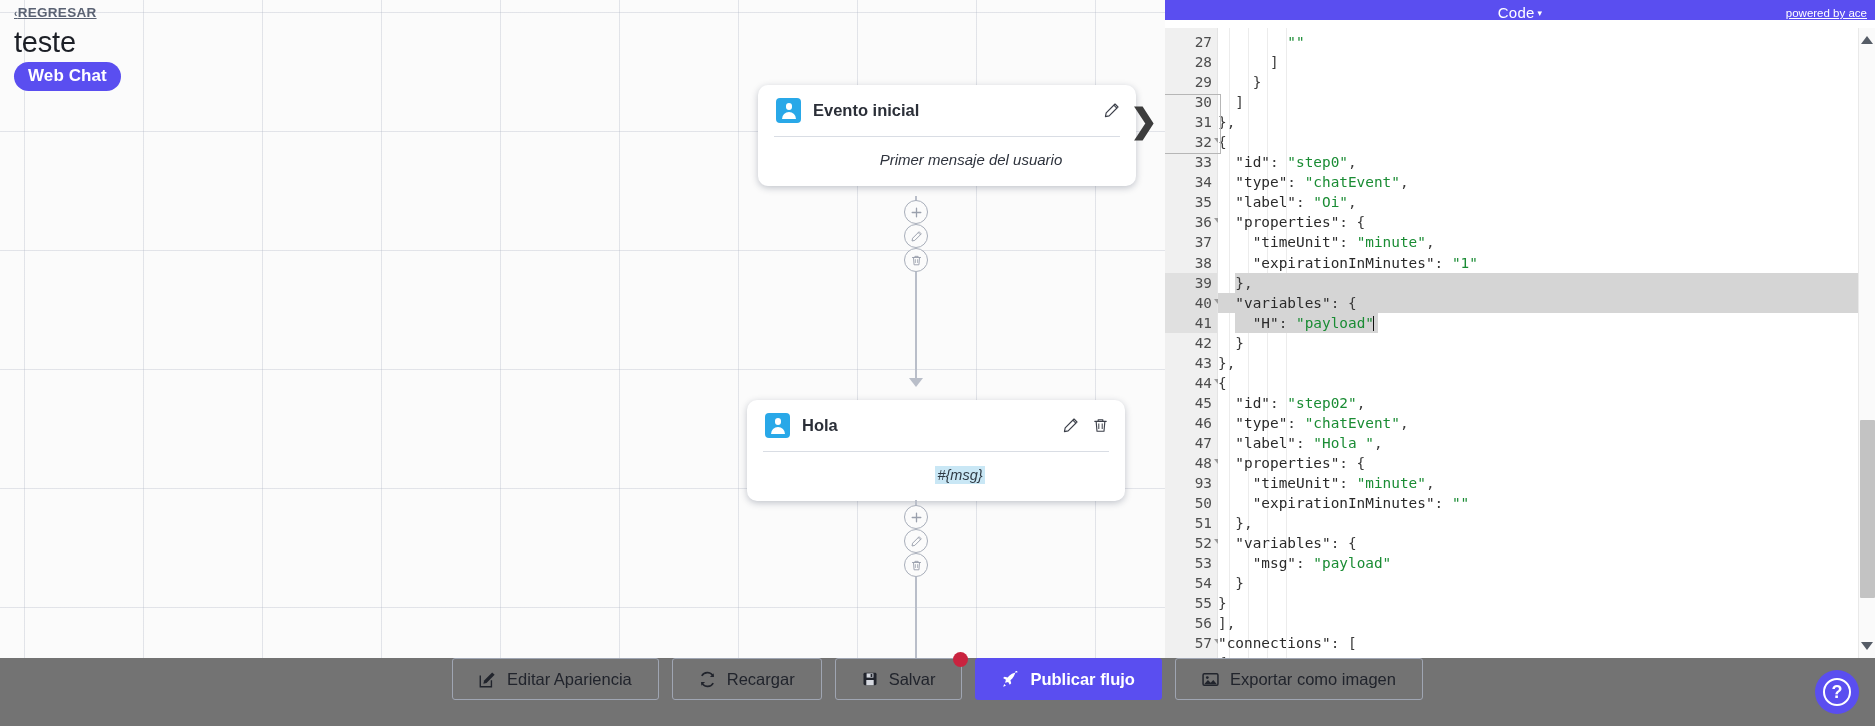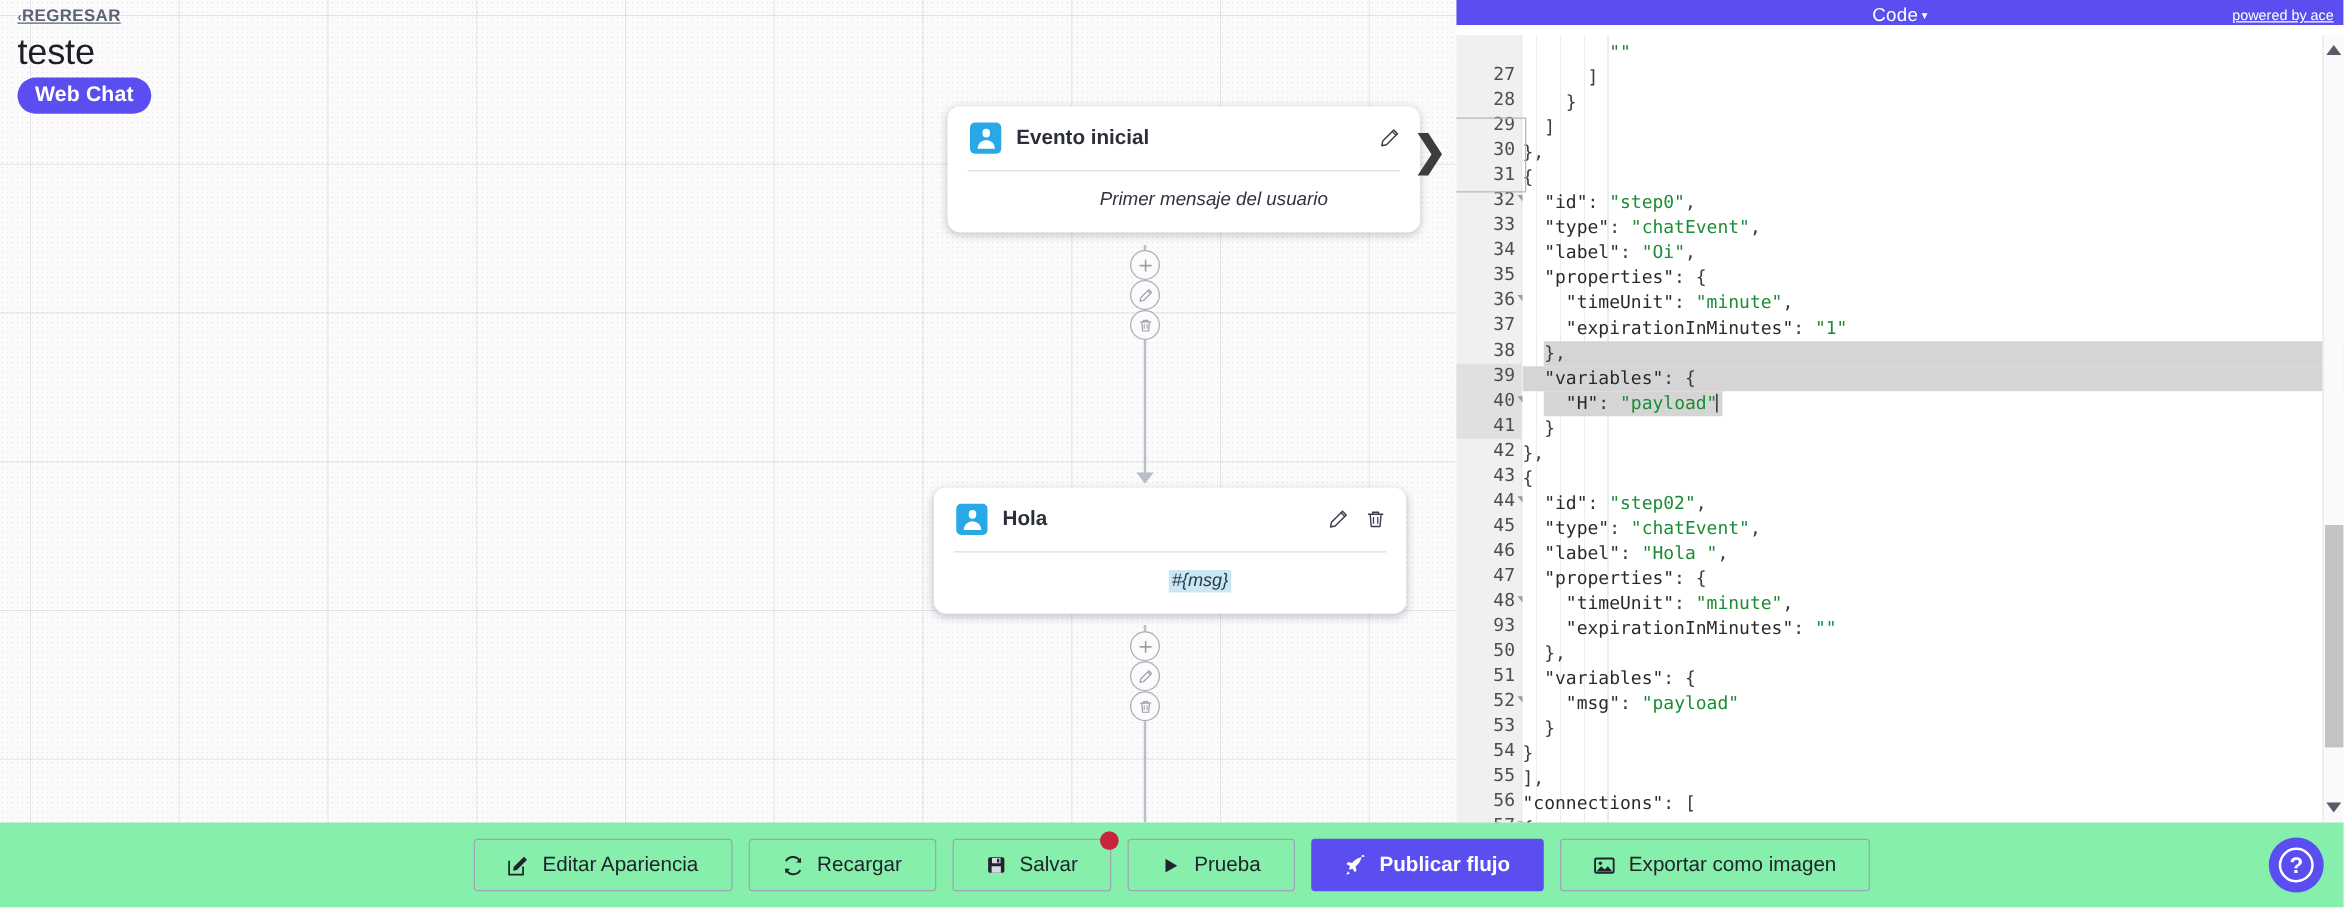--- a/index.html
+++ b/index.html
@@ -48,21 +48,21 @@
 
   
   .node {
     position: absolute;
     background: #ffffff;
     border-radius: 10px;
     box-shadow: 0 2px 7px rgba(20,30,60,.25);
     width: 378px;
   }
   #node-start { left: 758px; top: 85px; }
-  #node-hola  { left: 747px; top: 390px; }
+  #node-hola  { left: 747px; top: 400px; }
 
   .node-head {
     display: flex; align-items: center;
     padding: 13px 16px 13px 18px;
     gap: 12px;
   }
   .node-avatar {
     width: 25px; height: 25px; border-radius: 4px;
     background: #29a8e8; flex: 0 0 auto;
     position: relative;
@@ -147,21 +147,21 @@
     right: 0; bottom: 0;
     display: flex;
     font-family: "DejaVu Sans Mono", monospace;
     font-size: 14.4px;
     line-height: 20.05px;
   }
   .gutter {
     width: 53px; flex: 0 0 53px;
     background: #f0f0f0;
     border-right: 1px solid #e4e4e4;
-    padding-top: 22px;
+    padding-top: 4px;
     position: relative;
   }
   .gutter .gl {
     height: 20.05px; color: #4d4d4d;
     text-align: right; padding-right: 5px;
     font-size: 14.4px; position: relative;
   }
   .gutter .gl.hl { background: #e0e0e0; }
   .gutter .fold {
     position: absolute; right: -5px; top: 6px;
@@ -221,22 +221,22 @@
   .ed-scroll .arrow-dn { bottom: 8px; border-top: 8px solid #555c66; }
   .ed-thumb {
     position: absolute; left: 1px; width: 15px;
     top: 392px; height: 178px; background: #c3c3c3; border-radius: 1px;
   }
 
   
   .toolbar {
     position: absolute; left: 0; bottom: 0;
     width: 1875px; height: 68px;
-    background: #86efac;
-    display: flex; align-items: center; justify-content: center;
+    background: #737373;
+    display: flex; justify-content: center;
     gap: 13px;
   }
   .tbtn {
     height: 42px; min-width: 120px;
     border: 1px solid #9fa5b2; border-radius: 3px;
     background: transparent; color: #21242c;
     font-size: 16.5px; font-family: "Liberation Sans", sans-serif;
     display: flex; align-items: center; justify-content: center;
     gap: 11px; padding: 0 26px; cursor: pointer; position: relative;
   }
@@ -478,28 +478,20 @@
           <svg width="16" height="16" viewBox="0 0 16 16">
             <rect x="1.5" y="1.8" width="13" height="12.4" rx="1.4" fill="currentColor"></rect>
             <rect x="4.6" y="2.4" width="6.8" height="4.2" fill="#d6d9e0"></rect>
             <rect x="8.6" y="3" width="1.8" height="3" fill="currentColor"></rect>
             <rect x="4.3" y="9" width="7.4" height="5.2" fill="#d6d9e0"></rect>
           </svg>
         </span>
         <span>Salvar</span>
         <span class="dot-badge" style="background: rgb(201, 35, 63);"></span>
       </div>
-      <div class="tbtn">
-        <span>
-          <svg width="15" height="15" viewBox="0 0 16 16">
-            <path d="M3.6 2.1l10 5.9-10 5.9z" fill="currentColor"></path>
-          </svg>
-        </span>
-        <span>Prueba</span>
-      </div>
       <div class="tbtn primary">
         <span>
           <svg width="17" height="17" viewBox="0 0 16 16">
             <path d="M15 1.1c-4.1.3-7.6 2.1-9.7 5L2.4 5.3 1 6.7l2.7 1.5-.8 2.9 2.9-.8L7.3 13l1.4-1.4-.8-2.9c2.9-2.1 4.7-5.6 5-9.7z" fill="currentColor"></path>
             <path d="M1.1 14.9l2.6-1 -1.6-1.6z" fill="currentColor"></path>
           </svg>
         </span>
         <span>Publicar flujo</span>
       </div>
       <div class="tbtn">

